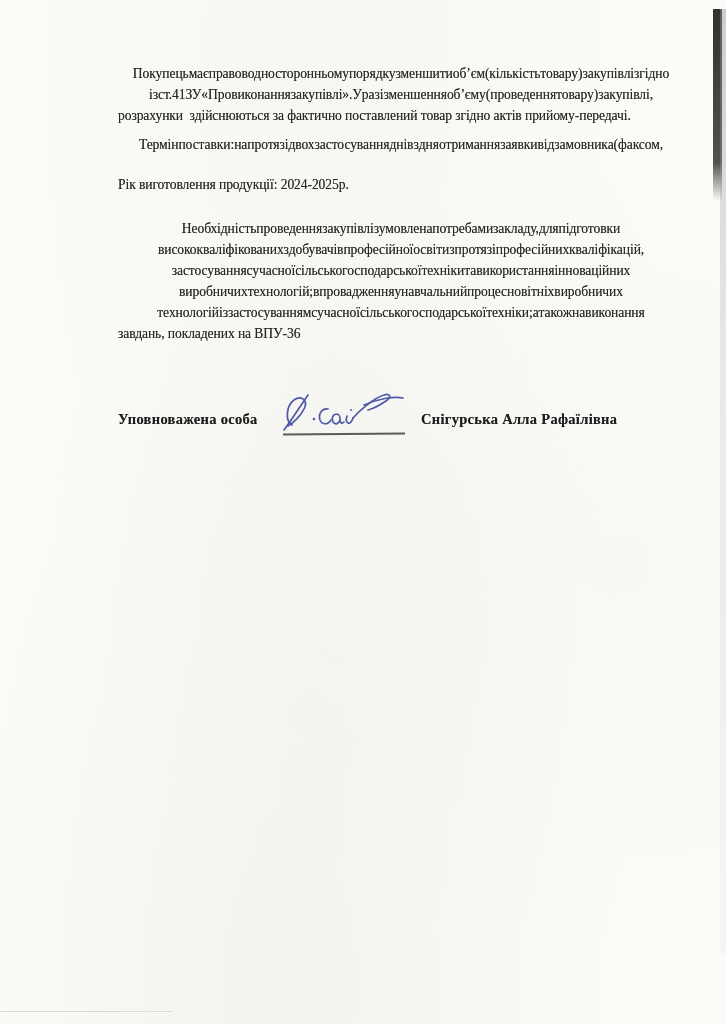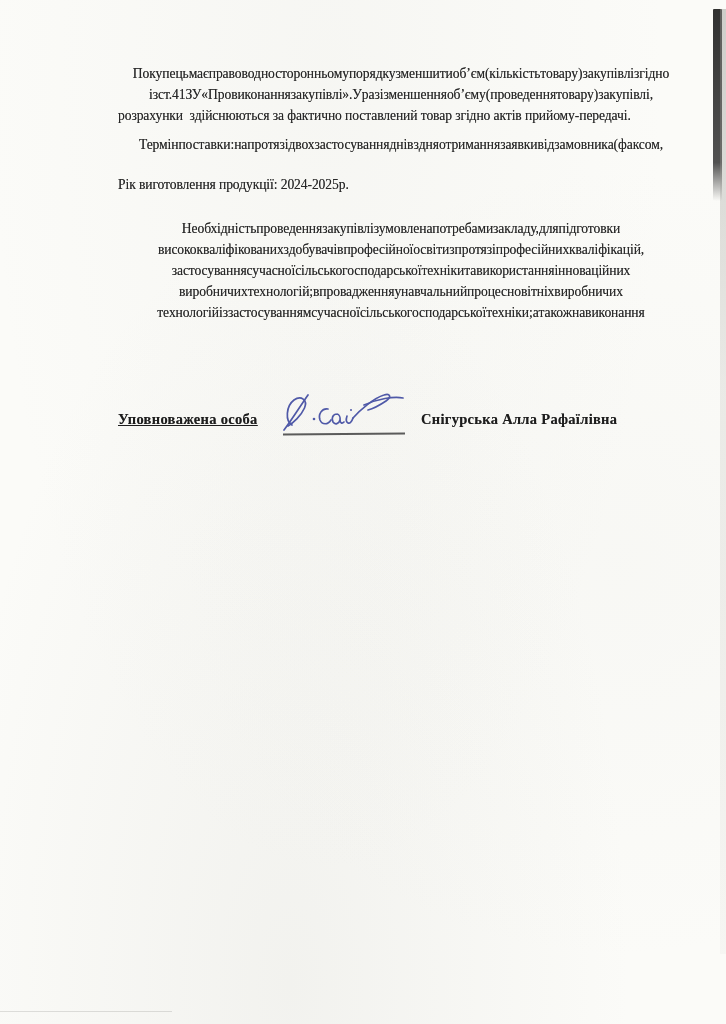--- a/index.html
+++ b/index.html
@@ -19,21 +19,21 @@
     font-size:13.6px; letter-spacing:-0.1px;
     text-shadow:0 0 0.35px rgba(20,20,20,0.55);
   }
   .line { height:21px; line-height:21px; white-space:nowrap; }
   .line.just { display:flex; justify-content:center;font-family:Liberation Serif, serif; }
   .sig-label, .sig-name {
     position:absolute; font-weight:bold; font-size:14.5px; letter-spacing:0.3px;
     color:#1d1d1d; line-height:21px; white-space:nowrap;
     text-shadow:0 0 0.35px rgba(20,20,20,0.5);
   }
-  .sig-label { left:118px; top:409px;text-decoration:underline; }
+  .sig-label { left:118px; top:409px; }
   .sig-name  { left:421px; top:409px; }
   .sig-svg { position:absolute; left:281px; top:388px; width:128px; height:48px; }
   .sig-underline {
     position:absolute; left:283px; top:433px; width:122px; height:1.6px;
     background:#3f3f3f; transform:rotate(-0.4deg); opacity:0.85;
   }
   .edge-dark {
     position:absolute; left:713px; top:9px; width:9px; height:192px;
     background:linear-gradient(to bottom, rgba(38,38,38,0.95), rgba(58,58,58,0.88) 80%, rgba(95,95,95,0));
     border-radius:1px;
@@ -154,20 +154,21 @@
         <span>із</span>
         <span>застосуванням</span>
         <span>сучасної</span>
         <span>сільськогосподарської</span>
         <span>техніки;</span>
         <span>а</span>
         <span>також</span>
         <span>на</span>
         <span>виконання</span>
       </div>
+      <div class="line">завдань, покладених на ВПУ-36</div>
     </div>
 
   <div class="sig-label">Уповноважена особа</div>
 
   <svg class="sig-svg" viewBox="0 0 128 48" xmlns="http://www.w3.org/2000/svg">
     <g stroke="#3e49a0" stroke-width="1.7" fill="none" stroke-linecap="round" stroke-linejoin="round" opacity="0.9">
       <path d="M11,37 C4,33 5,18 13,12 C20,7 27,12 23.5,20 C20,28 12,35 7,38"></path>
       <path d="M3,42 C10,33 20,17 27,7"></path>
       <path d="M47,21 C41,20 37,26 39,32 C41,37 47,37 50,32"></path>
       <path d="M56,26 C52,26 50,30 52,34 C54,37 58,36 59,32 C59.5,29 58,26.5 56,26"></path>

